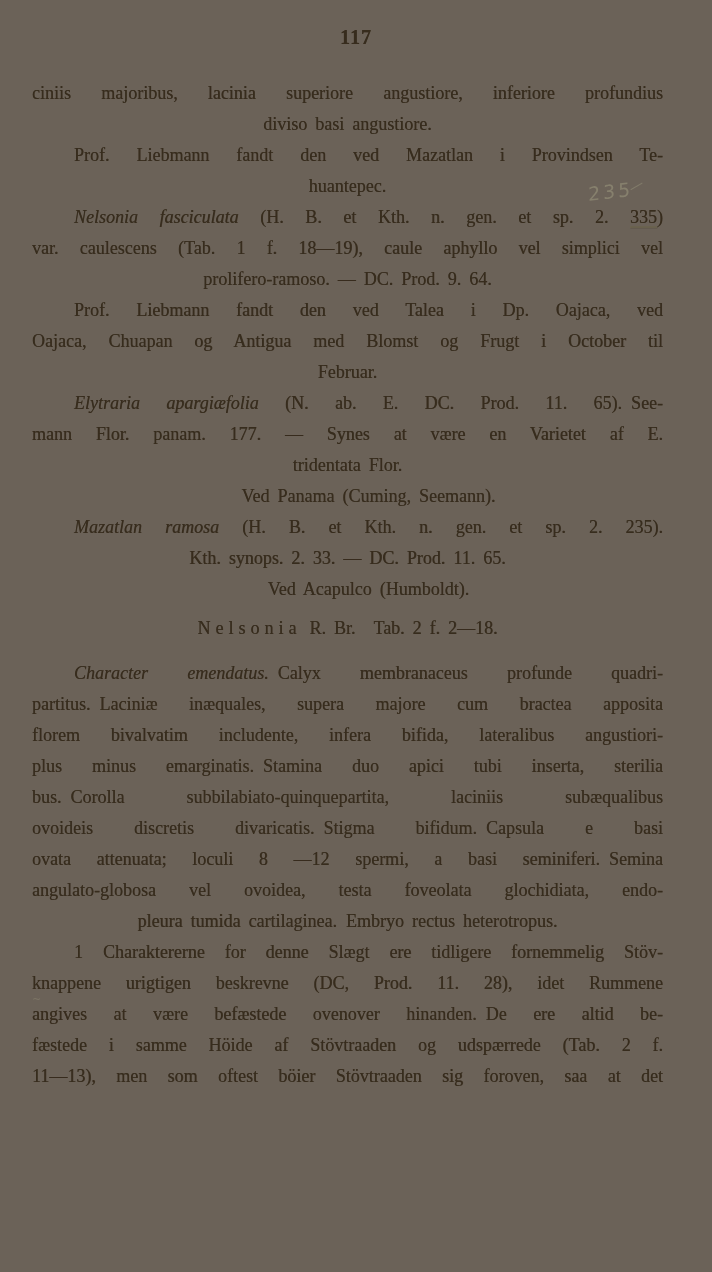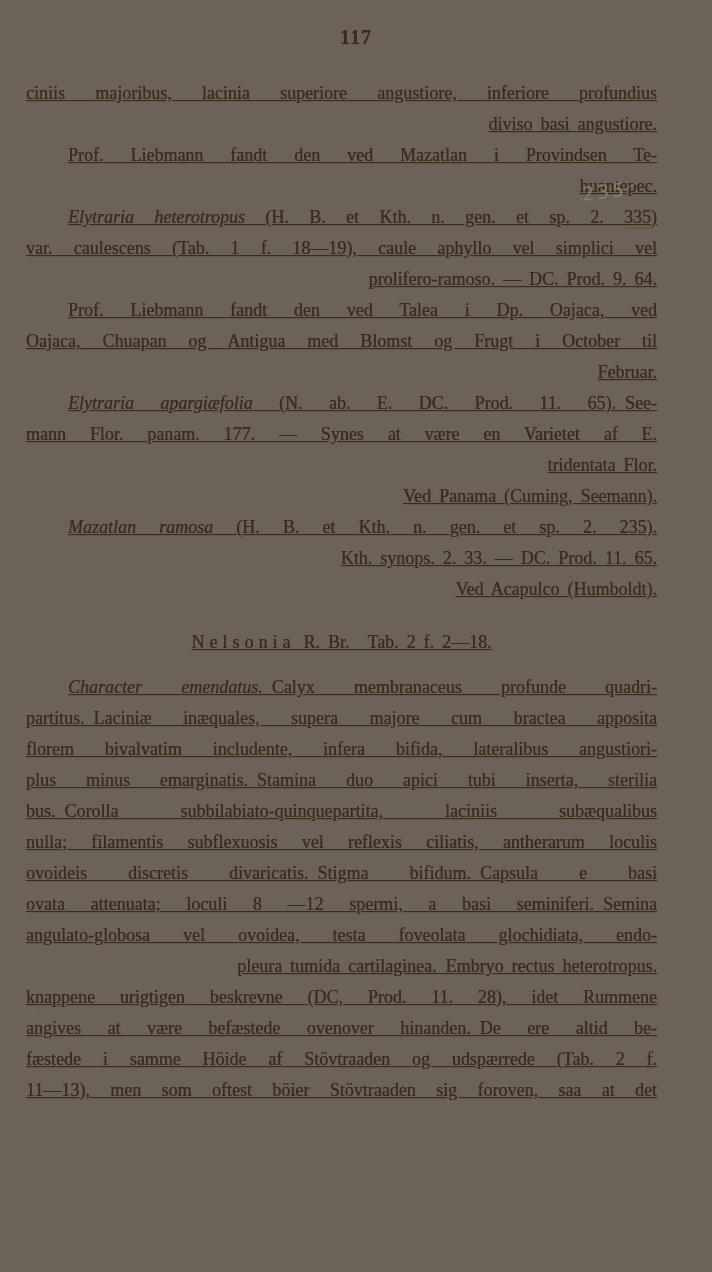--- a/index.html
+++ b/index.html
@@ -17,33 +17,33 @@
       radial-gradient(ellipse at 50% 42%, rgba(0,0,0,0) 55%, rgba(118,96,56,0.10) 100%),
       linear-gradient(100deg, #dbcfae 0%, #e8decl 6%, #e9dfc3 45%, #ebe2c9 78%, #eee6d0 100%),
       #e9dfc3;
   }
   .page-number{
     position:absolute;top:26px;left:0;width:100%;
     text-align:center;font-size:20px;font-weight:bold;letter-spacing:1px;
     text-shadow:0.3px 0.2px 0 rgba(55,44,29,0.7);
   }
   .textblock{
-    position:absolute;left:26px;top:78px;width:631px;
-    font-size:18px;word-spacing:3.5px;text-decoration:underline;
+    position:absolute;left:32px;top:78px;width:631px;
+    font-size:18px;word-spacing:3.5px;
   }
   .line{
     position:relative;
     line-height:31px;
-    text-align:right;
+    text-align:center;
     text-shadow:0.35px 0.2px 0.2px rgba(55,44,29,0.75);
   }
   .line.just{text-align:justify;text-align-last:justify;}
   .line.indent{text-indent:42px;}
   .line.heading{
-    margin-top:22px;margin-bottom:14px;
+    margin-top:8px;margin-bottom:14px;
     text-align:center;text-align-last:center;
   }
   .r-i{font-style:italic;}
   .r-sp{letter-spacing:5px;}
   .r-u{
     text-decoration:underline;
     text-decoration-color:rgba(112,104,84,0.85);
     text-decoration-thickness:1.5px;
     text-underline-offset:3px;
   }
@@ -69,42 +69,42 @@
 </head>
 <body>
 
 <div class="page">
   <div class="page-number">117</div>
   <div class="textblock">
       <div class="line just"><span class="r-n">ciniis majoribus, lacinia superiore angustiore, inferiore profundius</span></div>
       <div class="line"><span class="r-n">diviso basi angustiore.</span></div>
       <div class="line indent just"><span class="r-n">Prof. Liebmann fandt den ved Mazatlan i Provindsen Te-</span></div>
       <div class="line"><span class="r-n">huantepec.</span></div>
-      <div class="line indent just"><span class="r-i">Elytraria heterotropus</span><span class="r-n"> (H. B. et Kth. n. gen. et sp. 2. </span><span class="r-u">335</span><span class="r-n">)</span><span class="pencil">235</span></div>
+      <div class="line indent just"><span class="r-i">Nelsonia fasciculata</span><span class="r-n"> (H. B. et Kth. n. gen. et sp. 2. </span><span class="r-u">335</span><span class="r-n">)</span><span class="pencil">235</span></div>
       <div class="line just"><span class="r-n">var. caulescens (Tab. 1 f. 18—19), caule aphyllo vel simplici vel</span></div>
       <div class="line"><span class="r-n">prolifero-ramoso. — DC. Prod. 9. 64.</span></div>
       <div class="line indent just"><span class="r-n">Prof. Liebmann fandt den ved Talea i Dp. Oajaca, ved</span></div>
       <div class="line just"><span class="r-n">Oajaca, Chuapan og Antigua med Blomst og Frugt i October til</span></div>
       <div class="line"><span class="r-n">Februar.</span></div>
       <div class="line indent just"><span class="r-i">Elytraria apargiæfolia</span><span class="r-n"> (N. ab. E. DC. Prod. 11. 65). See-</span></div>
       <div class="line just"><span class="r-n">mann Flor. panam. 177. — Synes at være en Varietet af E.</span></div>
       <div class="line"><span class="r-n">tridentata Flor.</span></div>
       <div class="line indent"><span class="r-n">Ved Panama (Cuming, Seemann).</span></div>
       <div class="line indent just"><span class="r-i">Mazatlan ramosa</span><span class="r-n"> (H. B. et Kth. n. gen. et sp. 2. 235).</span></div>
       <div class="line"><span class="r-n">Kth. synops. 2. 33. — DC. Prod. 11. 65.</span></div>
       <div class="line indent"><span class="r-n">Ved Acapulco (Humboldt).</span></div>
       <div class="line heading"><span class="r-sp">Nelsonia</span><span class="r-n"> R. Br. Tab. 2 f. 2—18.</span></div>
       <div class="line indent just"><span class="r-i">Character emendatus.</span><span class="r-n"> Calyx membranaceus profunde quadri-</span></div>
       <div class="line just"><span class="r-n">partitus. Laciniæ inæquales, supera majore cum bractea apposita</span></div>
       <div class="line just"><span class="r-n">florem bivalvatim includente, infera bifida, lateralibus angustiori-</span></div>
       <div class="line just"><span class="r-n">plus minus emarginatis. Stamina duo apici tubi inserta, sterilia</span></div>
       <div class="line just"><span class="r-n">bus. Corolla subbilabiato-quinquepartita, laciniis subæqualibus</span></div>
-      <div class="line just"><span class="r-n">nulla; filamentis subflexuosis vel reflexis ciliatis, antherarum loculis</span></div>
       <div class="line just"><span class="r-n">ovoideis discretis divaricatis. Stigma bifidum. Capsula e basi</span></div>
       <div class="line just"><span class="r-n">ovata attenuata; loculi 8 —12 spermi, a basi seminiferi. Semina</span></div>
       <div class="line just"><span class="r-n">angulato-globosa vel ovoidea, testa foveolata glochidiata, endo-</span></div>
       <div class="line"><span class="r-n">pleura tumida cartilaginea. Embryo rectus heterotropus.</span></div>
+      <div class="line indent just"><span class="r-n">1 Charaktererne for denne Slægt ere tidligere fornemmelig Stöv-</span></div>
       <div class="line just"><span class="r-n">knappene urigtigen beskrevne (DC, Prod. 11. 28), idet Rummene</span></div>
       <div class="line just"><span class="r-n">angives at være befæstede ovenover hinanden. De ere altid be-</span><span class="margin-mark">~</span></div>
       <div class="line just"><span class="r-n">fæstede i samme Höide af Stövtraaden og udspærrede (Tab. 2 f.</span></div>
       <div class="line just"><span class="r-n">11—13), men som oftest böier Stövtraaden sig foroven, saa at det</span></div>
     </div>
 </div>
 
 </body></html>

